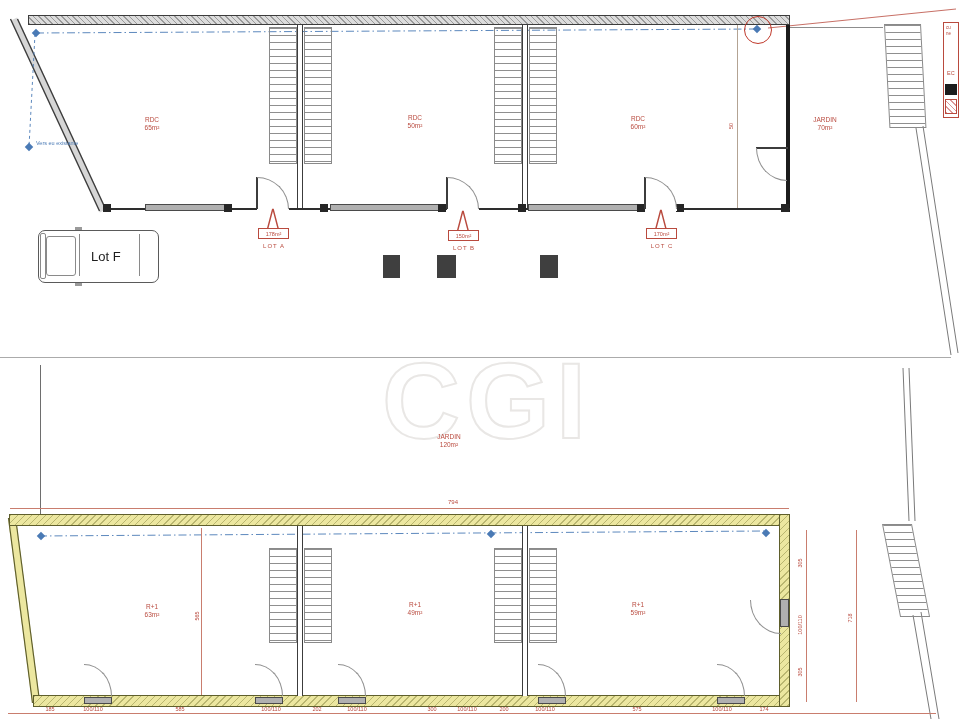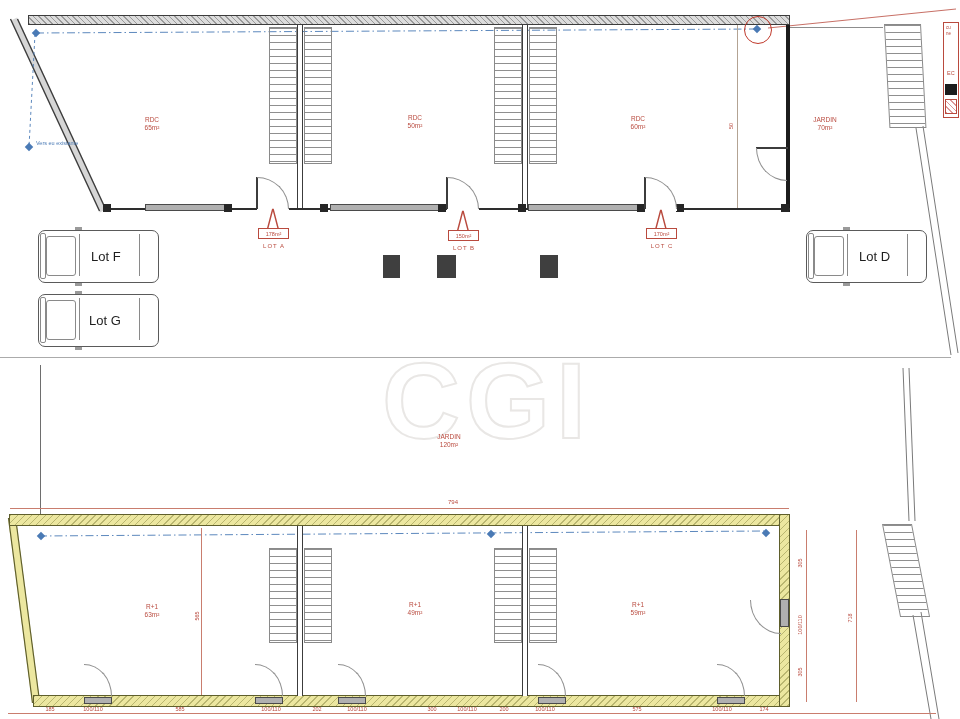--- a/index.html
+++ b/index.html
@@ -151,38 +151,20 @@
   <div class="abs lotname red" style="left:662px;top:243px;">LOT C</div>
 
   <div class="abs car" style="left:38px;top:230px;width:121px;height:53px;">
     <div class="car-bumper" style="left:1px;"></div>
     <div class="car-hood"></div>
     <div class="car-line" style="left:40px;"></div>
     <div class="car-line" style="left:100px;"></div>
     <div class="car-mirror" style="left:36px;top:-4px;"></div>
     <div class="car-mirror" style="left:36px;bottom:-4px;"></div>
     <div class="carlabel" style="left:52px;top:18px;">Lot F</div>
-  </div>
-  <div class="abs car" style="left:38px;top:294px;width:121px;height:53px;">
-    <div class="car-bumper" style="left:1px;"></div>
-    <div class="car-hood"></div>
-    <div class="car-line" style="left:40px;"></div>
-    <div class="car-line" style="left:100px;"></div>
-    <div class="car-mirror" style="left:36px;top:-4px;"></div>
-    <div class="car-mirror" style="left:36px;bottom:-4px;"></div>
-    <div class="carlabel" style="left:50px;top:18px;">Lot G</div>
-  </div>
-  <div class="abs car" style="left:806px;top:230px;width:121px;height:53px;">
-    <div class="car-bumper" style="left:1px;"></div>
-    <div class="car-hood"></div>
-    <div class="car-line" style="left:40px;"></div>
-    <div class="car-line" style="left:100px;"></div>
-    <div class="car-mirror" style="left:36px;top:-4px;"></div>
-    <div class="car-mirror" style="left:36px;bottom:-4px;"></div>
-    <div class="carlabel" style="left:52px;top:18px;">Lot D</div>
   </div>
 
   <div class="abs sq" style="left:383px;top:255px;width:17px;height:23px;"></div>
   <div class="abs sq" style="left:437px;top:255px;width:19px;height:23px;"></div>
   <div class="abs sq" style="left:540px;top:255px;width:18px;height:23px;"></div>
 
   <div class="abs stairs" style="left:884px;top:24px;width:37px;height:104px;transform:skewX(3deg);transform-origin:top left;"></div>
   <div class="abs stairs" style="left:882px;top:524px;width:30px;height:93px;transform:skewX(11deg);transform-origin:top left;"></div>
 
   <div class="abs" style="left:943px;top:22px;width:16px;height:96px;border:1px solid #b94a3e;box-sizing:border-box;background:#fff;">

